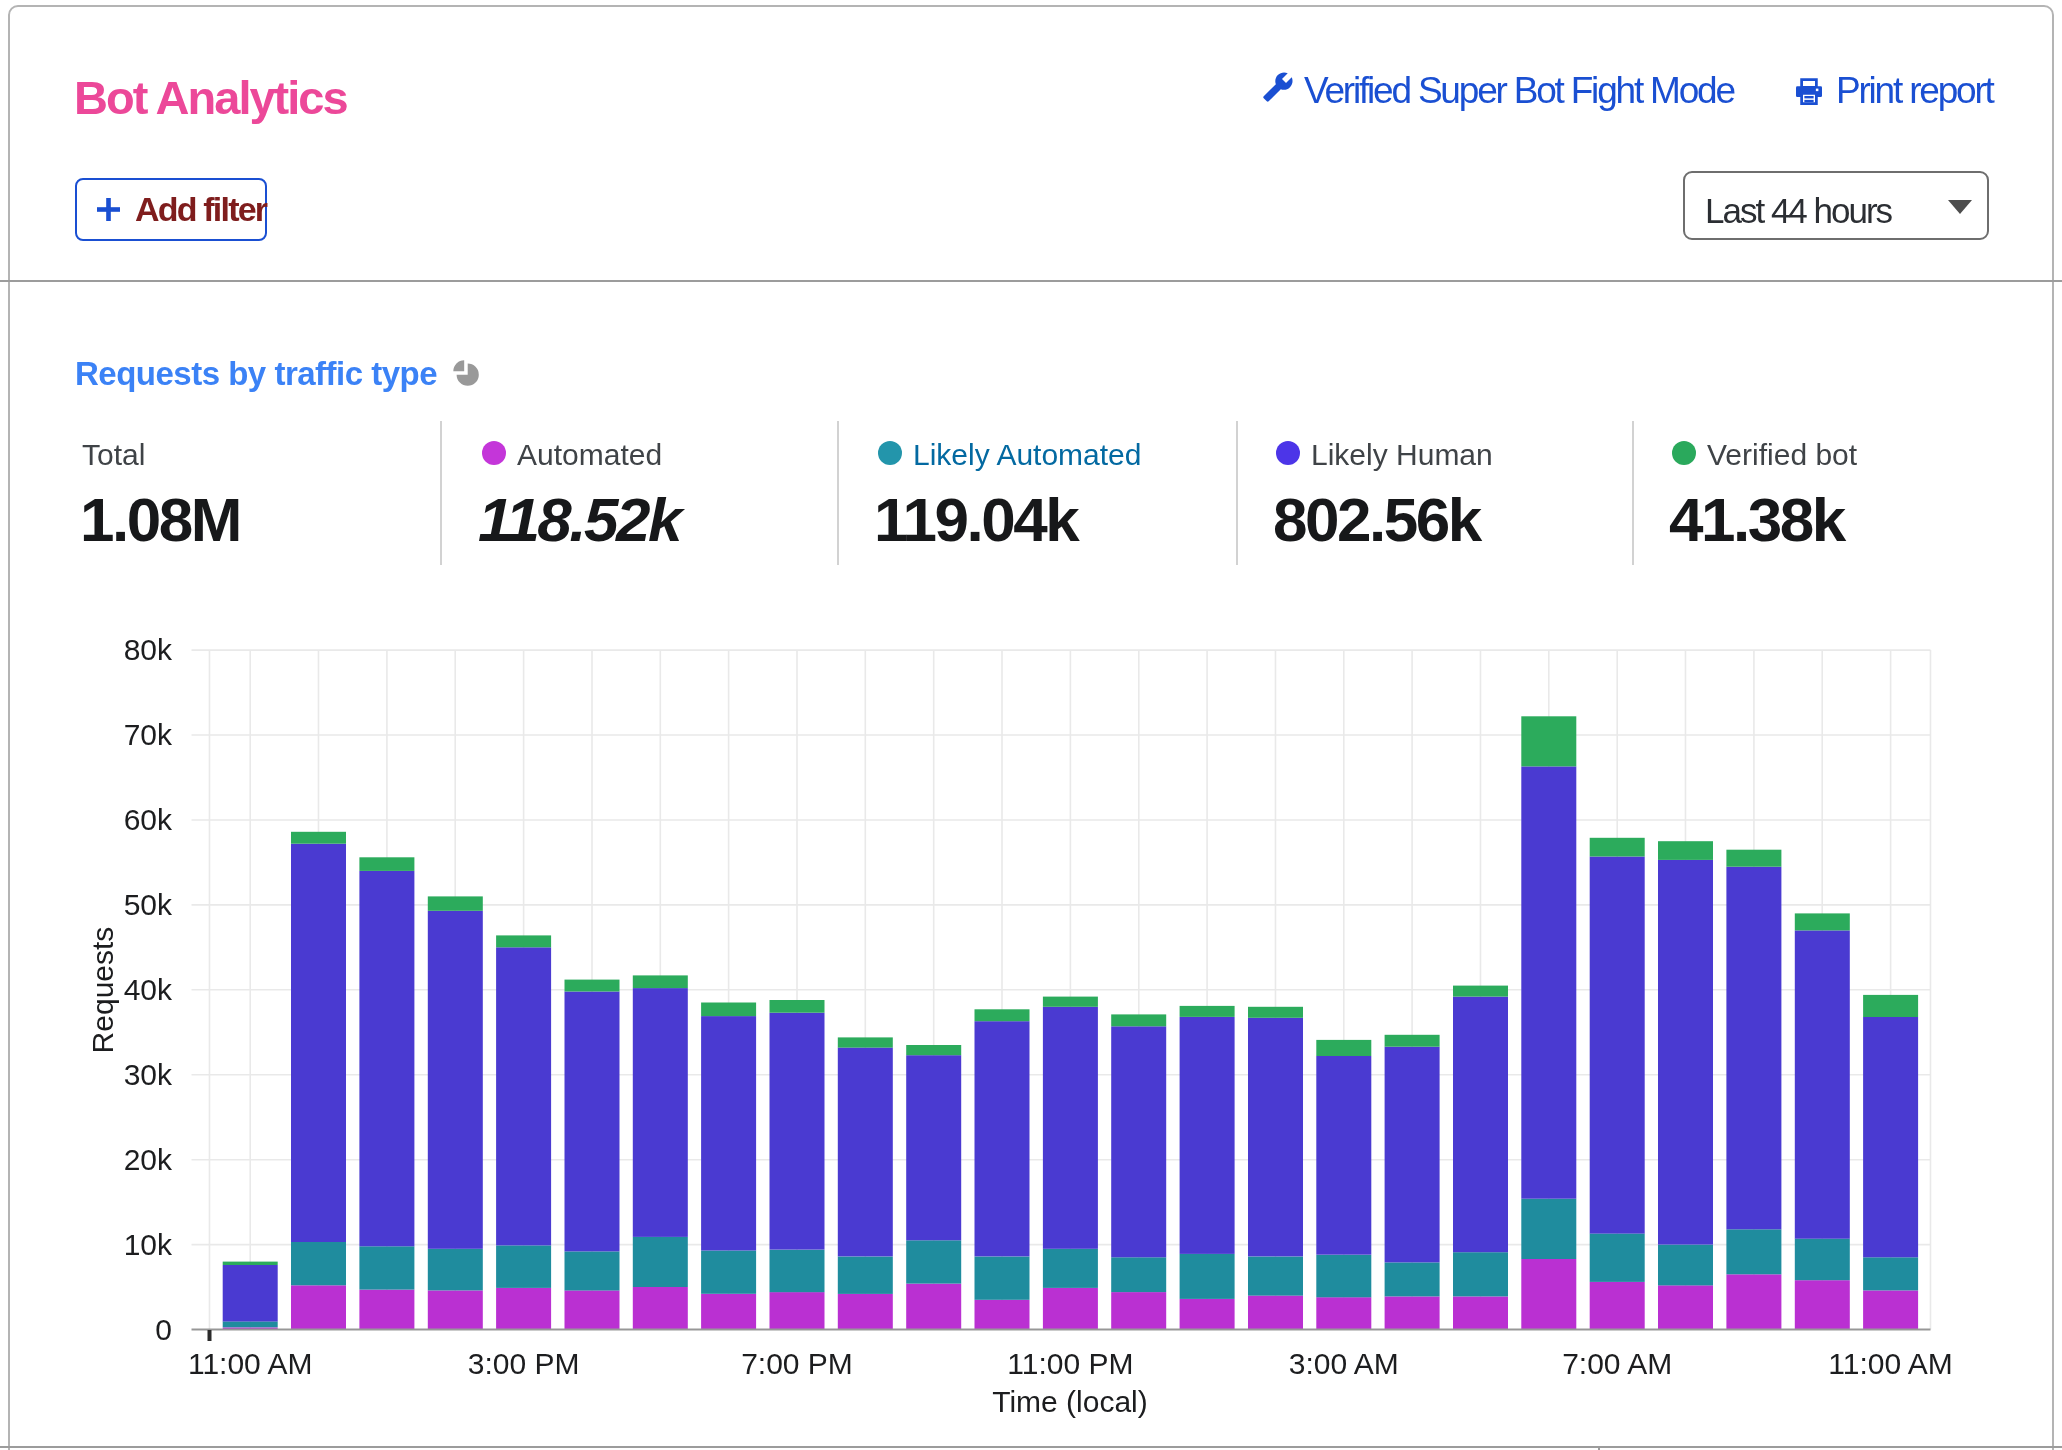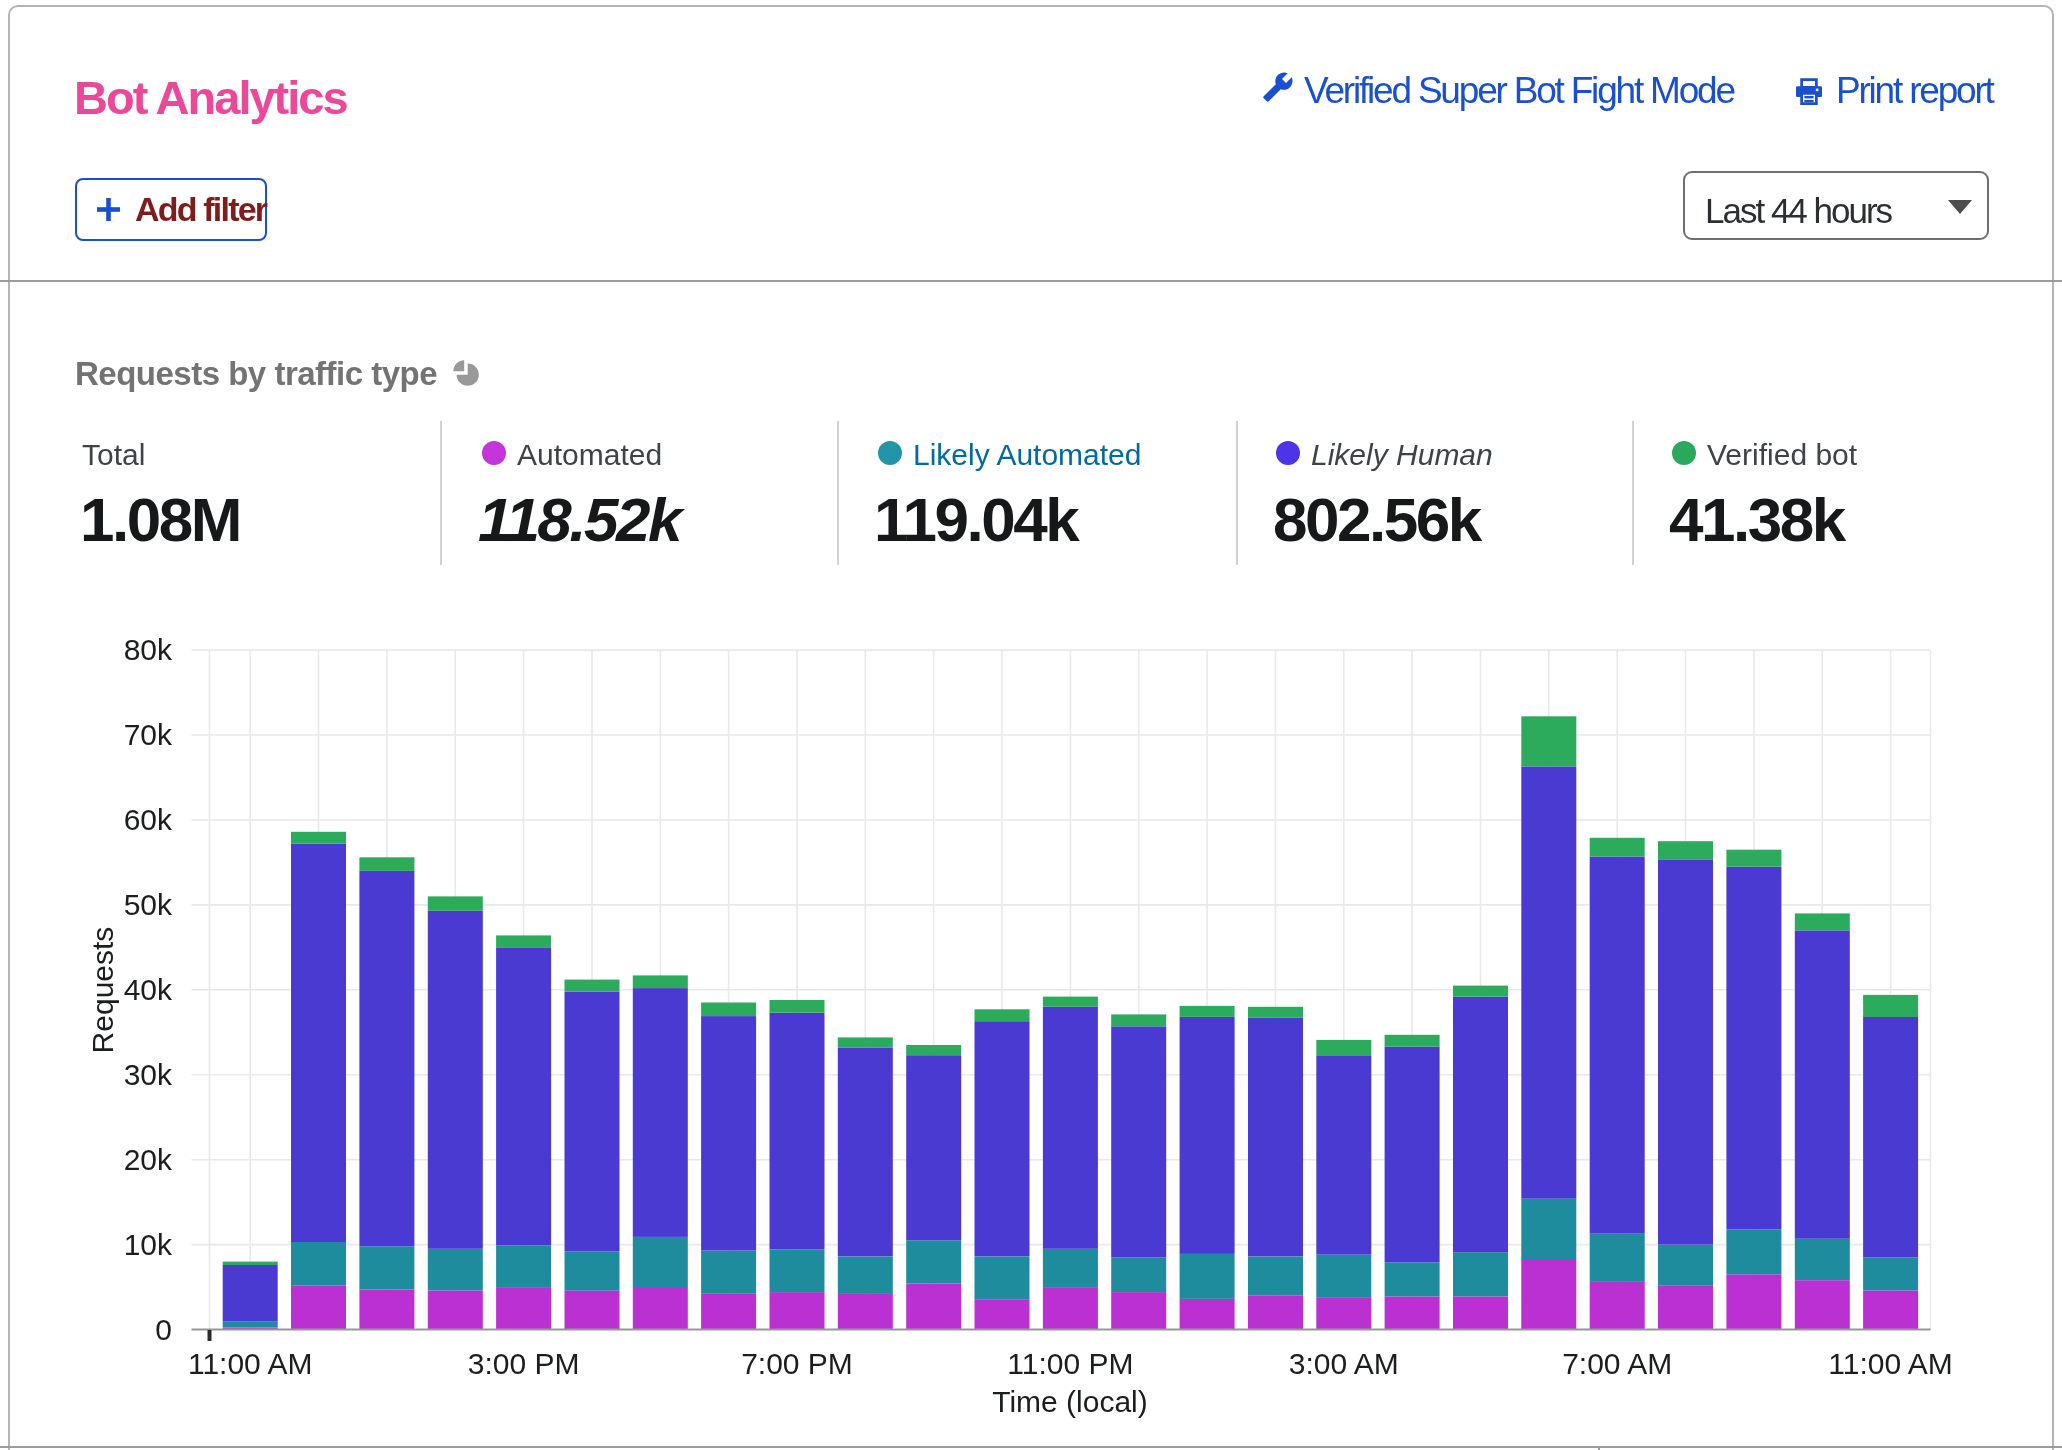--- a/index.html
+++ b/index.html
@@ -33,21 +33,21 @@
     <rect x="9.2" y="0" width="4.6" height="23" fill="#1a4fd2"></rect>
 </svg>
 <div class="abs" style="left:135px;top:192px;font-size:34px;font-weight:700;color:#7f1d1d;letter-spacing:-1.8px;">Add filter</div>
 
 <div class="abs" style="left:1683px;top:171px;width:306px;height:69px;border:2px solid #6e6e6e;border-radius:9px;"></div>
 <div class="abs" style="left:1705px;top:193px;font-size:35px;color:#2b2e33;letter-spacing:-2px;">Last 44 hours</div>
 <div class="abs" style="left:1948px;top:200px;width:0;height:0;border-left:12px solid transparent;border-right:12px solid transparent;border-top:14px solid #4d4d4d;"></div>
 
 <div class="abs" style="left:0;top:280px;width:2062px;height:2px;background:#9c9c9c;"></div>
 
-<div class="abs" style="left:75px;top:357px;font-size:33px;font-weight:bold;color:#737373;letter-spacing:-0.5px;">Requests by traffic type</div>
+<div class="abs" style="left:75px;top:357px;font-size:33px;font-weight:bold;color:#3b82f6;letter-spacing:-0.5px;">Requests by traffic type</div>
 <svg class="abs" style="left:453px;top:360px;" width="27" height="27" viewBox="0 0 27 27" fill="#999999">
 <path d="M14.7 14.7 L14.7 3.6 A11.1 11.1 0 1 1 3.6 14.7 Z"></path>
 <path d="M11.2 11.2 L11.2 0.3 A10.9 10.9 0 0 0 0.3 11.2 Z"></path>
 </svg>
 
 <div class="abs" style="left:440px;top:421px;width:2px;height:144px;background:#d2d2d2;"></div>
 <div class="abs" style="left:837px;top:421px;width:2px;height:144px;background:#d2d2d2;"></div>
 <div class="abs" style="left:1236px;top:421px;width:2px;height:144px;background:#d2d2d2;"></div>
 <div class="abs" style="left:1632px;top:421px;width:2px;height:144px;background:#d2d2d2;"></div>
 
@@ -56,21 +56,21 @@
 
 <div class="abs" style="left:482px;top:441px;width:24px;height:24px;border-radius:50%;background:#c436d9;"></div>
 <div class="abs" style="left:517px;top:440px;font-size:30px;color:#3f4347;">Automated</div>
 <div class="abs" style="left:478px;top:489px;font-size:62px;font-weight:bold;color:#17181a;letter-spacing:-2.5px;font-style:italic;">118.52k</div>
 
 <div class="abs" style="left:878px;top:441px;width:24px;height:24px;border-radius:50%;background:#2395ab;"></div>
 <div class="abs" style="left:913px;top:440px;font-size:30px;color:#0369a1;">Likely Automated</div>
 <div class="abs" style="left:874px;top:489px;font-size:62px;font-weight:bold;color:#17181a;letter-spacing:-2.5px;">119.04k</div>
 
 <div class="abs" style="left:1276px;top:441px;width:24px;height:24px;border-radius:50%;background:#4c35e8;"></div>
-<div class="abs" style="left:1311px;top:440px;font-size:30px;color:#3f4347;font-style:italic;">Likely Human</div>
+<div class="abs" style="left:1311px;top:440px;font-size:30px;color:#3f4347;">Likely Human</div>
 <div class="abs" style="left:1273px;top:489px;font-size:62px;font-weight:bold;color:#17181a;letter-spacing:-2.5px;">802.56k</div>
 
 <div class="abs" style="left:1672px;top:441px;width:24px;height:24px;border-radius:50%;background:#2aa95c;"></div>
 <div class="abs" style="left:1707px;top:440px;font-size:30px;color:#3f4347;">Verified bot</div>
 <div class="abs" style="left:1669px;top:489px;font-size:62px;font-weight:bold;color:#17181a;letter-spacing:-2.5px;">41.38k</div>
 
 <svg width="2062" height="830" viewBox="0 620 2062 830" style="position:absolute;left:0;top:620px;" font-family="Liberation Sans, sans-serif">
 <line x1="191.5" y1="1244.6" x2="1930.5" y2="1244.6" stroke="#e9e9e9" stroke-width="1.6"></line>
 <line x1="191.5" y1="1159.7" x2="1930.5" y2="1159.7" stroke="#e9e9e9" stroke-width="1.6"></line>
 <line x1="191.5" y1="1074.7" x2="1930.5" y2="1074.7" stroke="#e9e9e9" stroke-width="1.6"></line>

